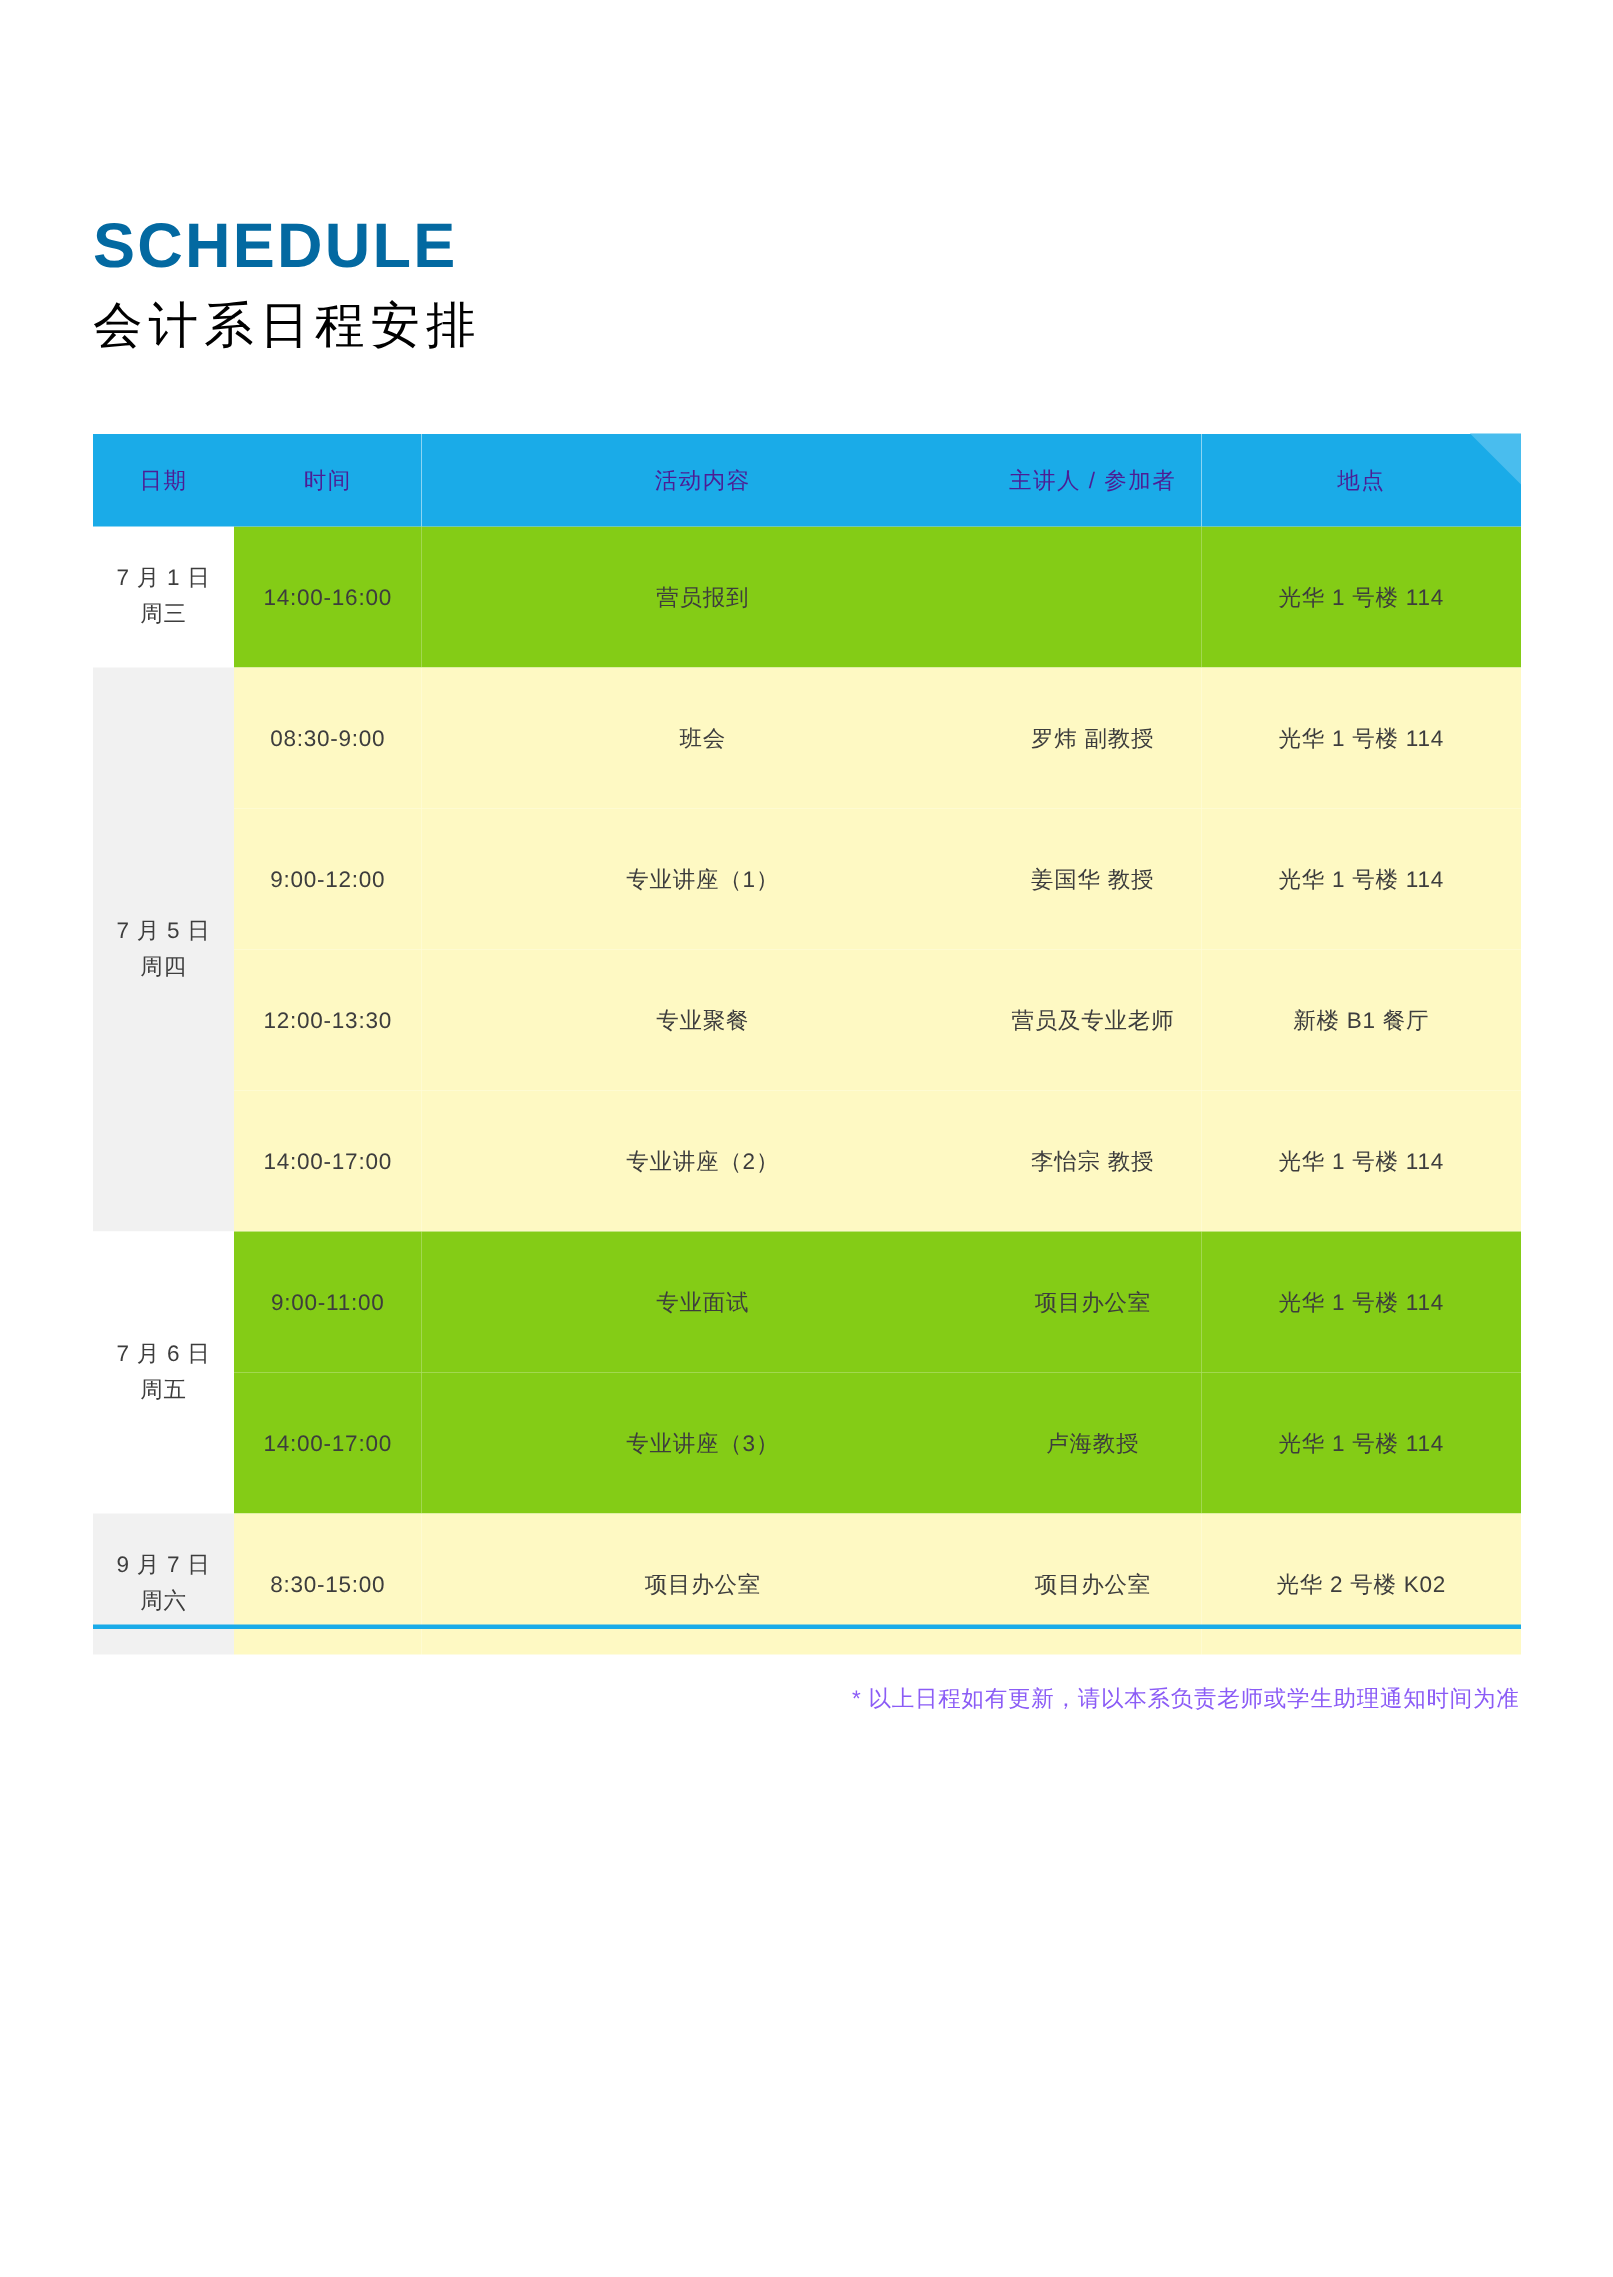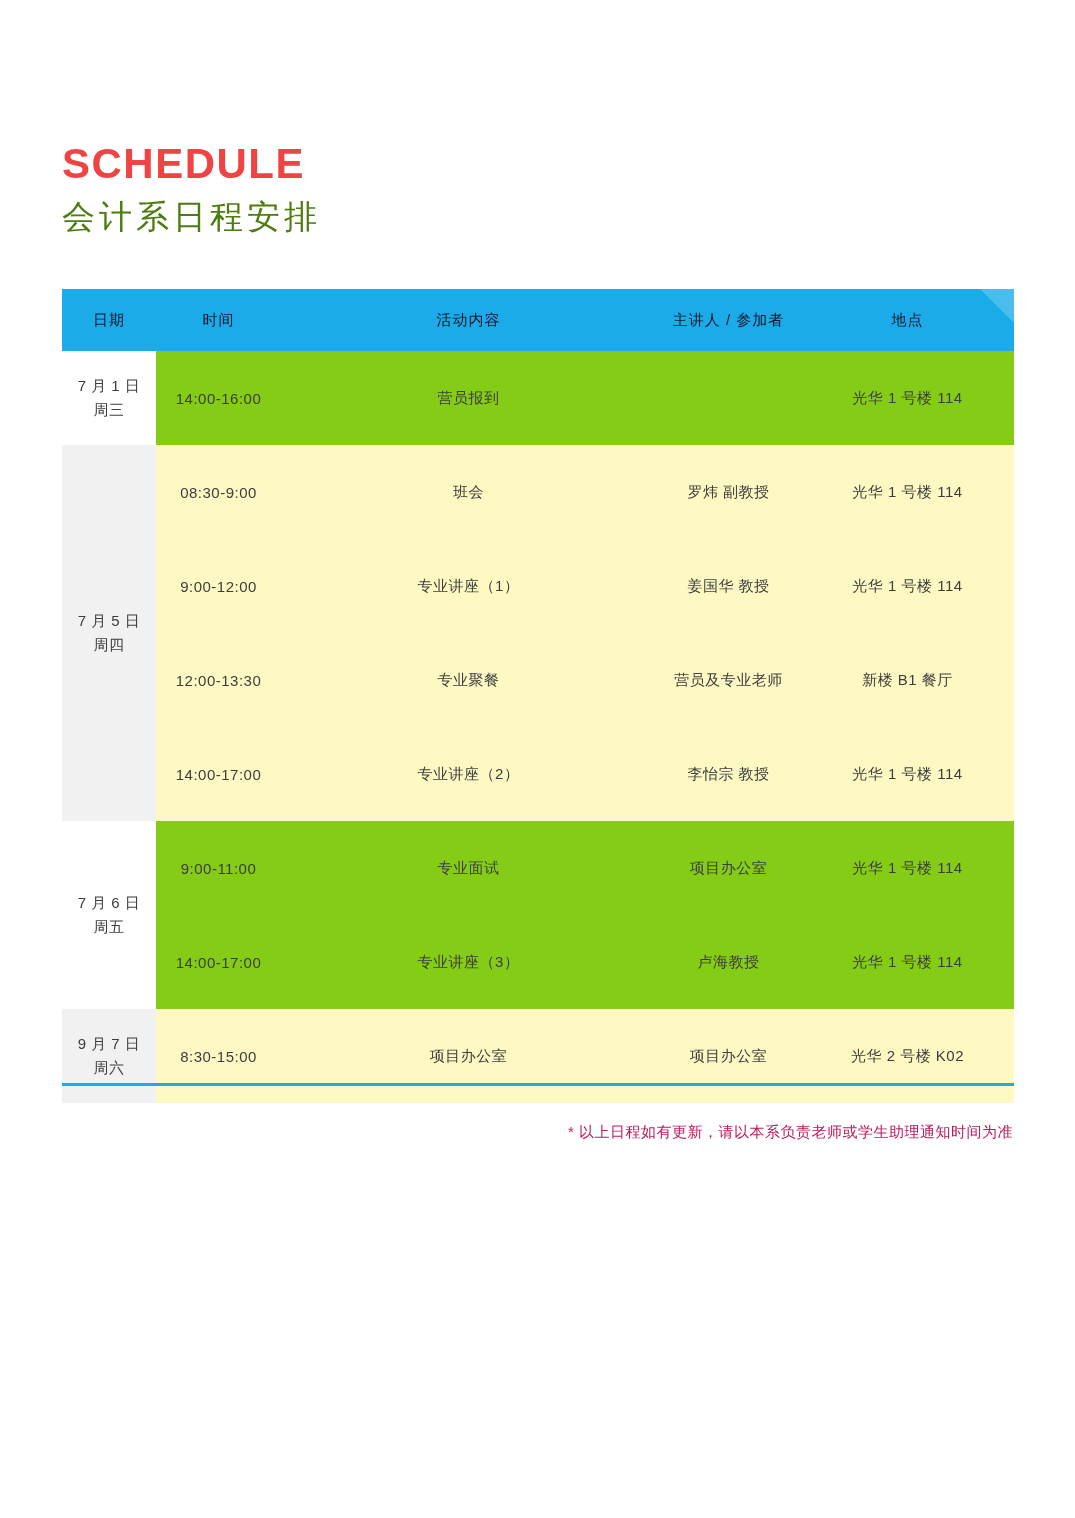--- a/index.html
+++ b/index.html
@@ -22,45 +22,45 @@
     height: 1518px;
   }
   .title-block {
     position: absolute;
     left: 62px;
     top: 140px;
   }
   .title-en {
     font-size: 42px;
     font-weight: bold;
-    color: #ef4444;
+    color: #0369a1;
     letter-spacing: 1.5px;
     line-height: 48px;
     margin: 0;
   }
   .title-cn {
     font-size: 33px;
-    color: #4d7c0f;
+    color: #000000;
     letter-spacing: 4px;
     line-height: 46px;
     margin: 6px 0 0 0;
     font-weight: normal;
   }
 
   table.schedule {
     position: absolute;
     left: 62px;
     top: 289px;
     width: 952px;
     border-collapse: collapse;
     table-layout: fixed;
   }
   table.schedule thead th {
     background: #1aabe8;
-    color: #0f172a;
+    color: #4c1d95;
     font-weight: normal;
     font-size: 15px;
     height: 60px;
     letter-spacing: 1px;
     border: none;
     position: relative;
   }
   table.schedule thead th.corner-cell::after {
     content: "";
     position: absolute;
@@ -108,21 +108,21 @@
     top: 1083px;
     width: 952px;
     height: 3px;
     background: #1aabe8;
   }
   .footnote {
     position: absolute;
     right: 62px;
     top: 1123px;
     font-size: 15px;
-    color: #be185d;
+    color: #8b5cf6;
     letter-spacing: 0.5px;
   }
 </style>
 </head>
 <body>
 
 <div class="page">
 
   <div class="title-block">
     <div class="title-en">SCHEDULE</div>

